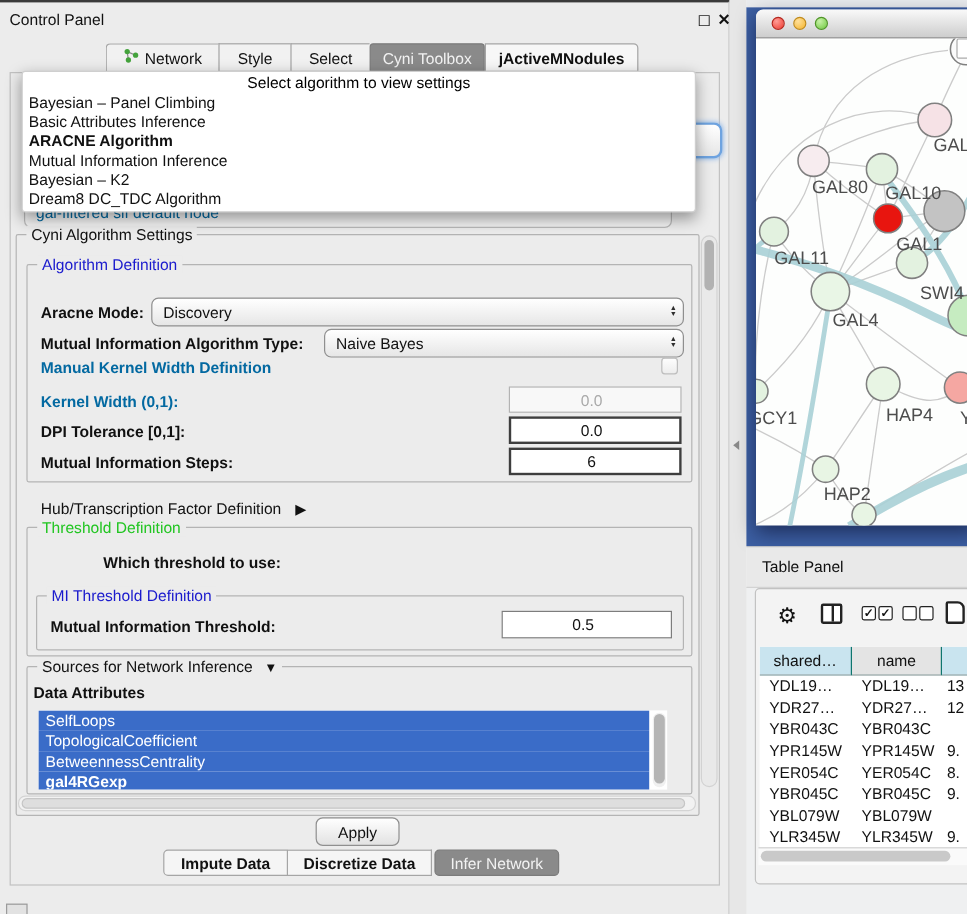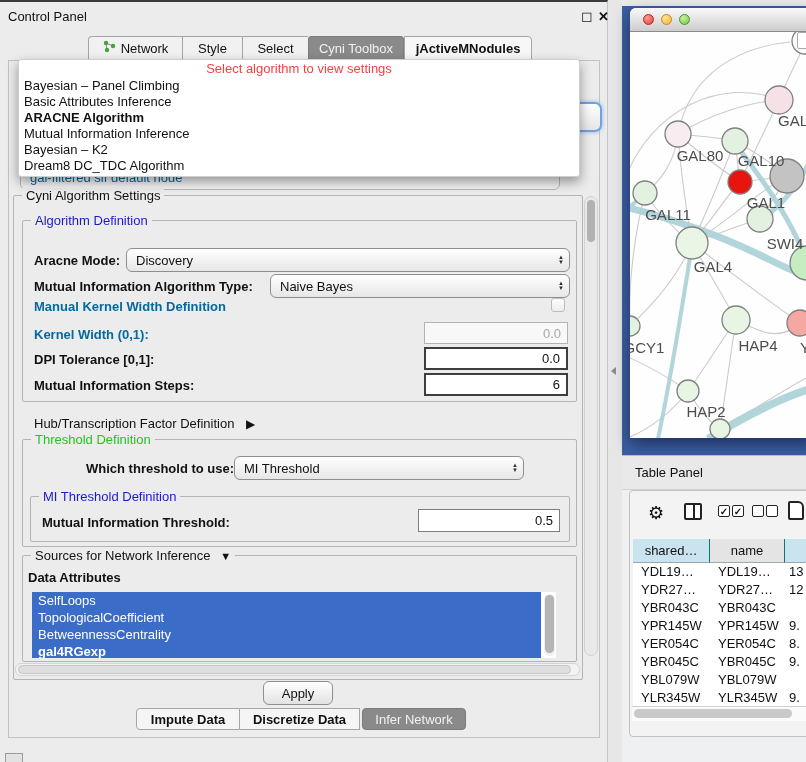--- a/index.html
+++ b/index.html
@@ -9,21 +9,21 @@
   .lbl{white-space:nowrap}
   .bold{font-weight:bold}
   .grayed{color:#0369a1}
   .group{border:1px solid #b4b4b4;border-radius:2px}
   .gtitle{position:absolute;top:-8px;left:8px;background:#ececec;padding:0 4px;white-space:nowrap}
   .combo{display:flex;align-items:center;box-sizing:border-box;height:24px;
          border:1px solid #8f8f8f;border-radius:6px;background:linear-gradient(#ffffff,#e6e6e6);
          padding:0 5px 0 9px}
   .combo .tx{flex:1;overflow:hidden;white-space:nowrap}
   .arrows{display:flex;flex-direction:column;align-items:center;font-size:6px;line-height:5px;color:#2e2e2e;padding-left:4px}
-  .field{box-sizing:border-box;background:#fff;display:flex;align-items:center;justify-content:flex-end;padding-right:6px;overflow:hidden}
+  .field{box-sizing:border-box;background:#fff;display:flex;align-items:center;justify-content:center;padding-right:6px;overflow:hidden}
   .f-strong{border:2px solid #3e3e3e}
   .f-weak{border:1px solid #b3b3b3;background:#f8f8f8;color:#a9a9a9}
   .f-med{border:1px solid #7d7d7d}
   .tab{display:flex;align-items:center;justify-content:center;box-sizing:border-box;height:24px;
        background:#f1f1f1;border:1px solid #a5a5a5;white-space:nowrap}
   .tab.sel{background:#8a8a8a;color:#f2f2f2;border-color:#7b7b7b}
   .listitem{height:17px;line-height:17px;color:#fff;padding-left:6px;white-space:nowrap;overflow:hidden}
   .hdrcell{box-sizing:border-box;height:24px;line-height:24px;text-align:center;
            border-right:1px solid #0f766e;border-bottom:1px solid #9aa;overflow:hidden}
   .tcell{box-sizing:border-box;height:18px;line-height:18px;padding-left:8px;white-space:nowrap;overflow:hidden}
@@ -76,21 +76,21 @@
 
     <div class="abs" style="left:560px;top:100px;width:38px;height:26px;border:2px solid #6ea3e0;border-radius:7px;
                 box-shadow:0 0 4px #8ab4e8;background:linear-gradient(#fff,#e6e6e6);"></div>
 
     <div class="abs combo" style="left:20px;top:162px;width:540px;height:26px;background:#f3f3f3;border-color:#b9b9b9;">
       <span class="tx grayed">gal-filtered sif default node</span>
     </div>
 
     <div class="abs" style="left:18px;top:57px;width:560px;height:116px;background:#fff;border:1px solid #cfcfcf;
                 border-radius:3px;box-shadow:0 5px 12px rgba(0,0,0,.38);z-index:5;">
-      <div style="height:18px;line-height:18px;text-align:center;color:#ef4444;">Select algorithm to view settings</div>
+      <div style="height:18px;line-height:18px;text-align:center;color:#000000;">Select algorithm to view settings</div>
       <div class="listrow" style="height:16px;line-height:16px;padding-left:5px;">Bayesian – Panel Climbing</div>
       <div style="height:16px;line-height:16px;padding-left:5px;">Basic Attributes Inference</div>
       <div class="bold" style="height:16px;line-height:16px;padding-left:5px;">ARACNE Algorithm</div>
       <div style="height:16px;line-height:16px;padding-left:5px;">Mutual Information Inference</div>
       <div style="height:16px;line-height:16px;padding-left:5px;">Bayesian – K2</div>
       <div style="height:16px;line-height:16px;padding-left:5px;">Dream8 DC_TDC Algorithm</div>
     </div>
 
     <div class="abs group" style="left:13px;top:193px;width:568px;height:483px;">
       <span class="gtitle">Cyni Algorithm Settings</span>
@@ -144,27 +144,20 @@
     <div class="abs" style="left:34px;top:414px;height:18px;">
       <span class="lbl">Hub/Transcription Factor Definition</span>
       <span style="margin-left:8px;font-size:12px;color:#111;">▶</span>
     </div>
 
     <div class="abs group" style="left:22px;top:437px;width:553px;height:106px;">
       <span class="gtitle" style="color:#21c521;">Threshold Definition</span>
     </div>
 
     <span class="abs lbl bold" style="left:86px;top:459px;">Which threshold to use:</span>
-    <div class="abs combo" style="left:234px;top:454px;width:290px;">
-      <span class="tx">MI Threshold</span>
-      <span class="arrows">
-        <span>▲</span>
-          <span>▼</span>
-        </span>
-    </div>
 
     <div class="abs group" style="left:30px;top:494px;width:538px;height:44px;">
       <span class="gtitle" style="color:#1a1acd;">MI Threshold Definition</span>
     </div>
     <span class="abs lbl bold" style="left:42px;top:513px;">Mutual Information Threshold:</span>
     <div class="abs field f-med" style="left:418px;top:507px;width:142px;height:23px;">
       <span>0.5</span>
     </div>
 
     <div class="abs group" style="left:22px;top:553px;width:553px;height:105px;">

